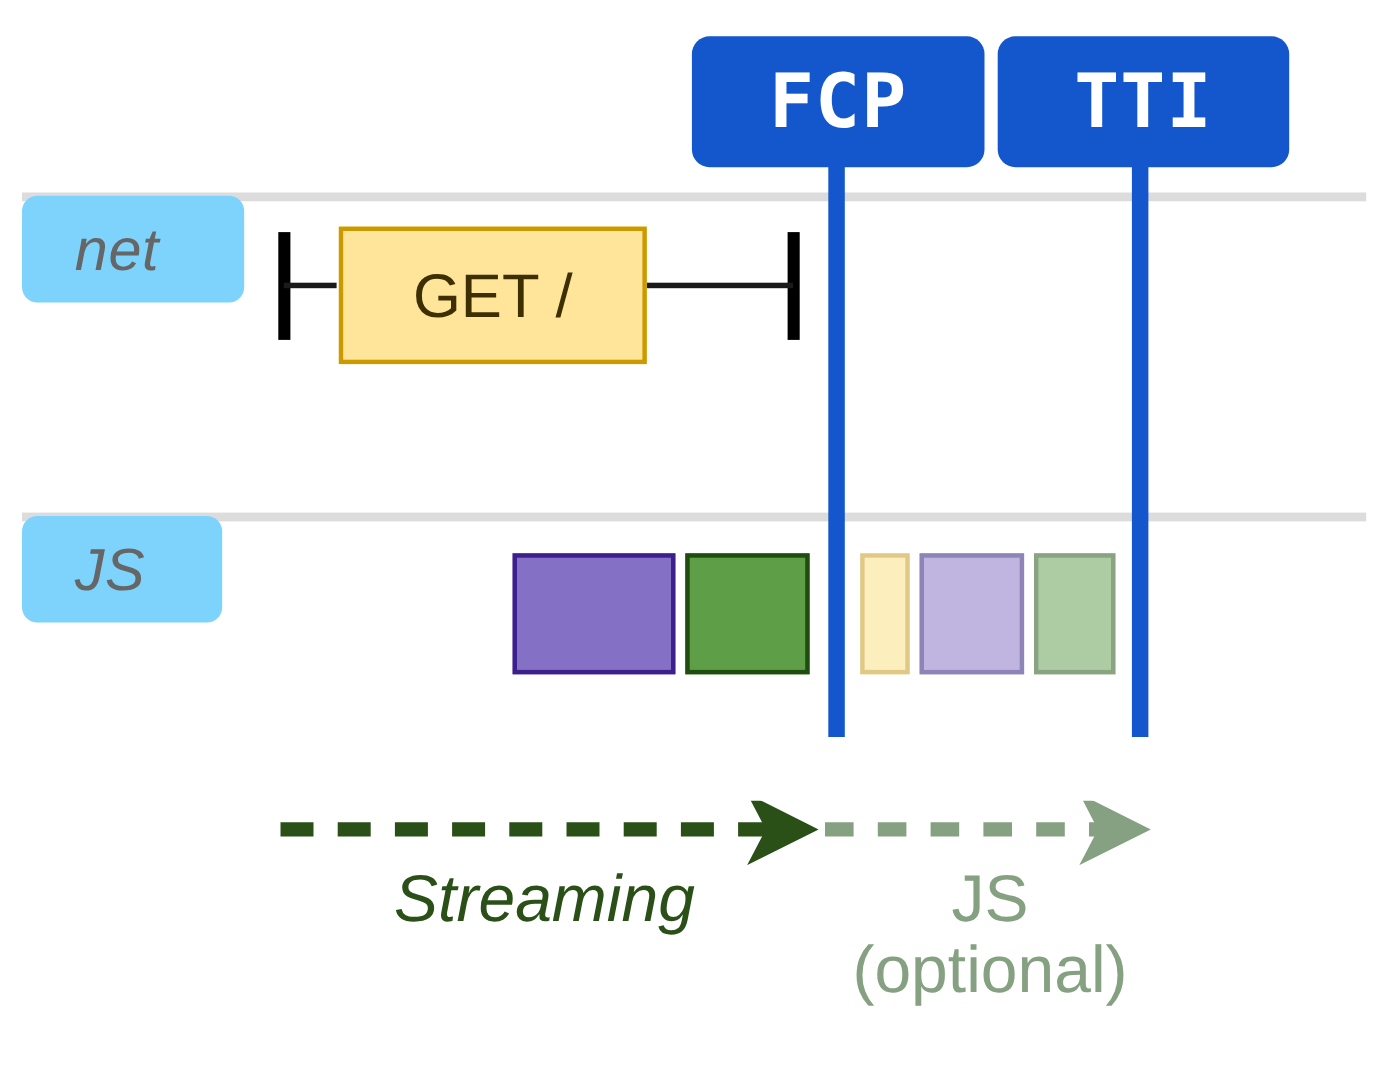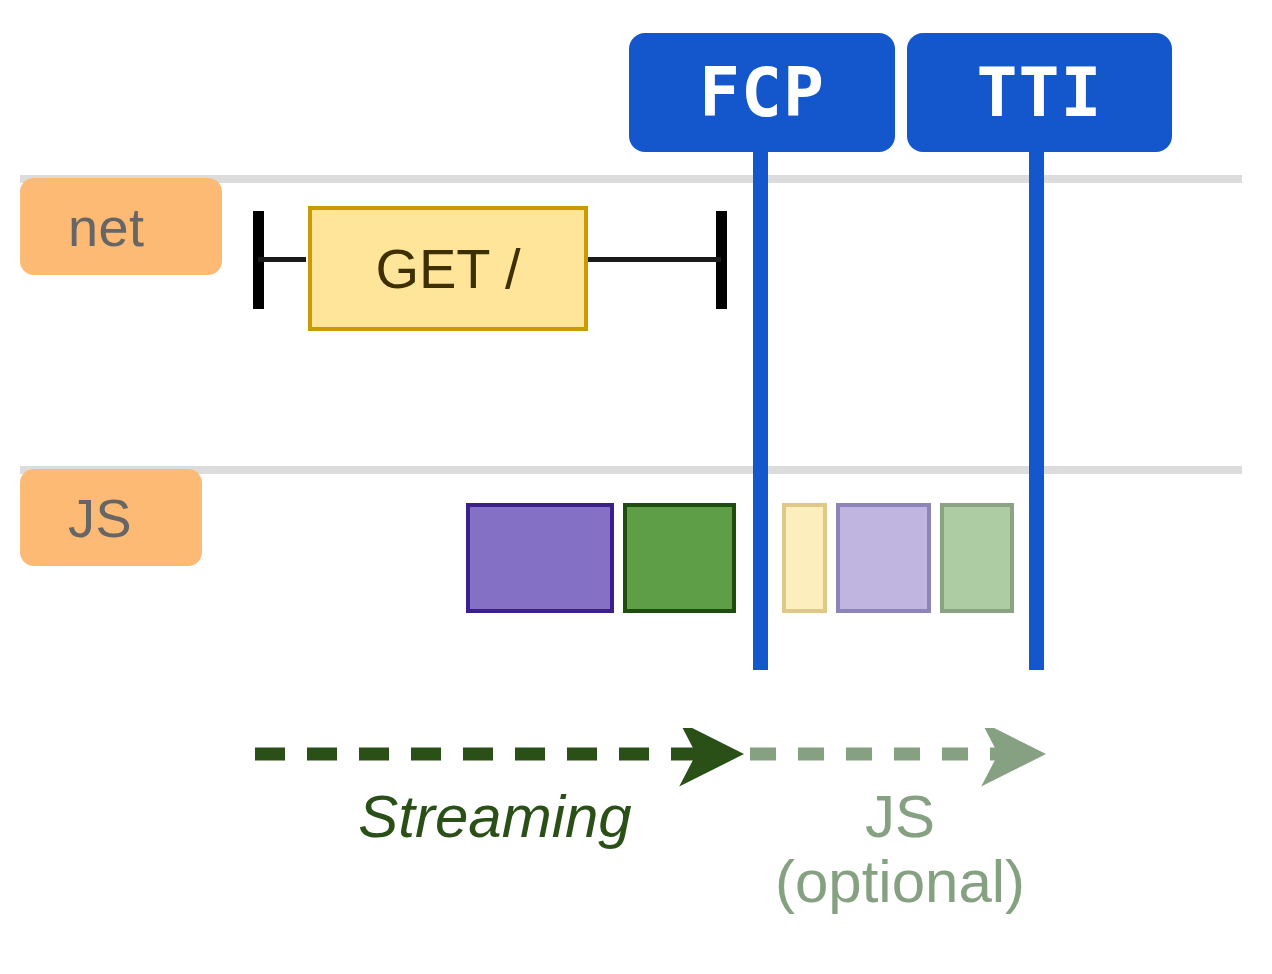--- a/index.html
+++ b/index.html
@@ -24,30 +24,31 @@
     position: absolute;
     height: 8px;
     background: #dcdcdc;
   }
   .rule-net  { left: 20px;  top: 175px; width: 1222px; }
   .rule-js   { left: 20px;  top: 466px; width: 1222px; }
 
   
   .row-pill {
     position: absolute;
-    background: #fdba74;
+    background: #7dd3fc;
     border-radius: 14px;
     display: flex;
     align-items: center;
     color: #666666;
     font-size: 54px;
     line-height: 1;
     padding-left: 48px;
     box-sizing: border-box;
     letter-spacing: 0.5px;
+    font-style: italic;
   }
   .pill-net { left: 20px; top: 178px; width: 202px; height: 97px; }
   .pill-js  { left: 20px; top: 469px; width: 182px; height: 97px; }
 
   
   .marker-line {
     position: absolute;
     width: 15px;
     background: #1457cc;
   }

